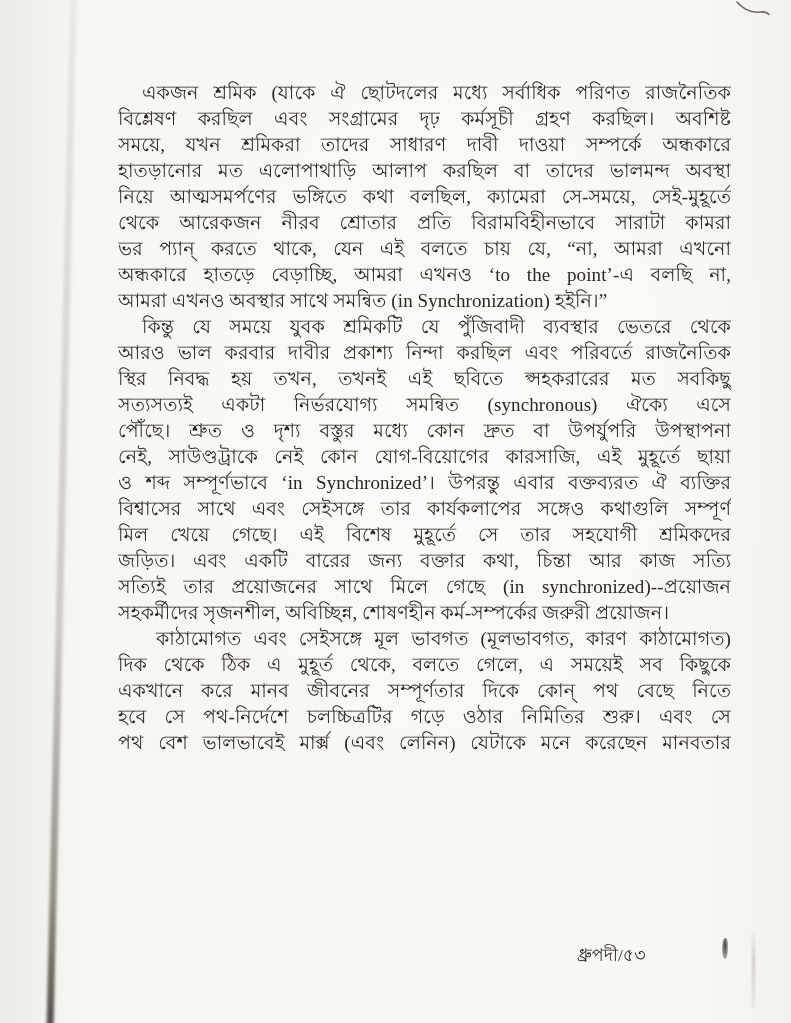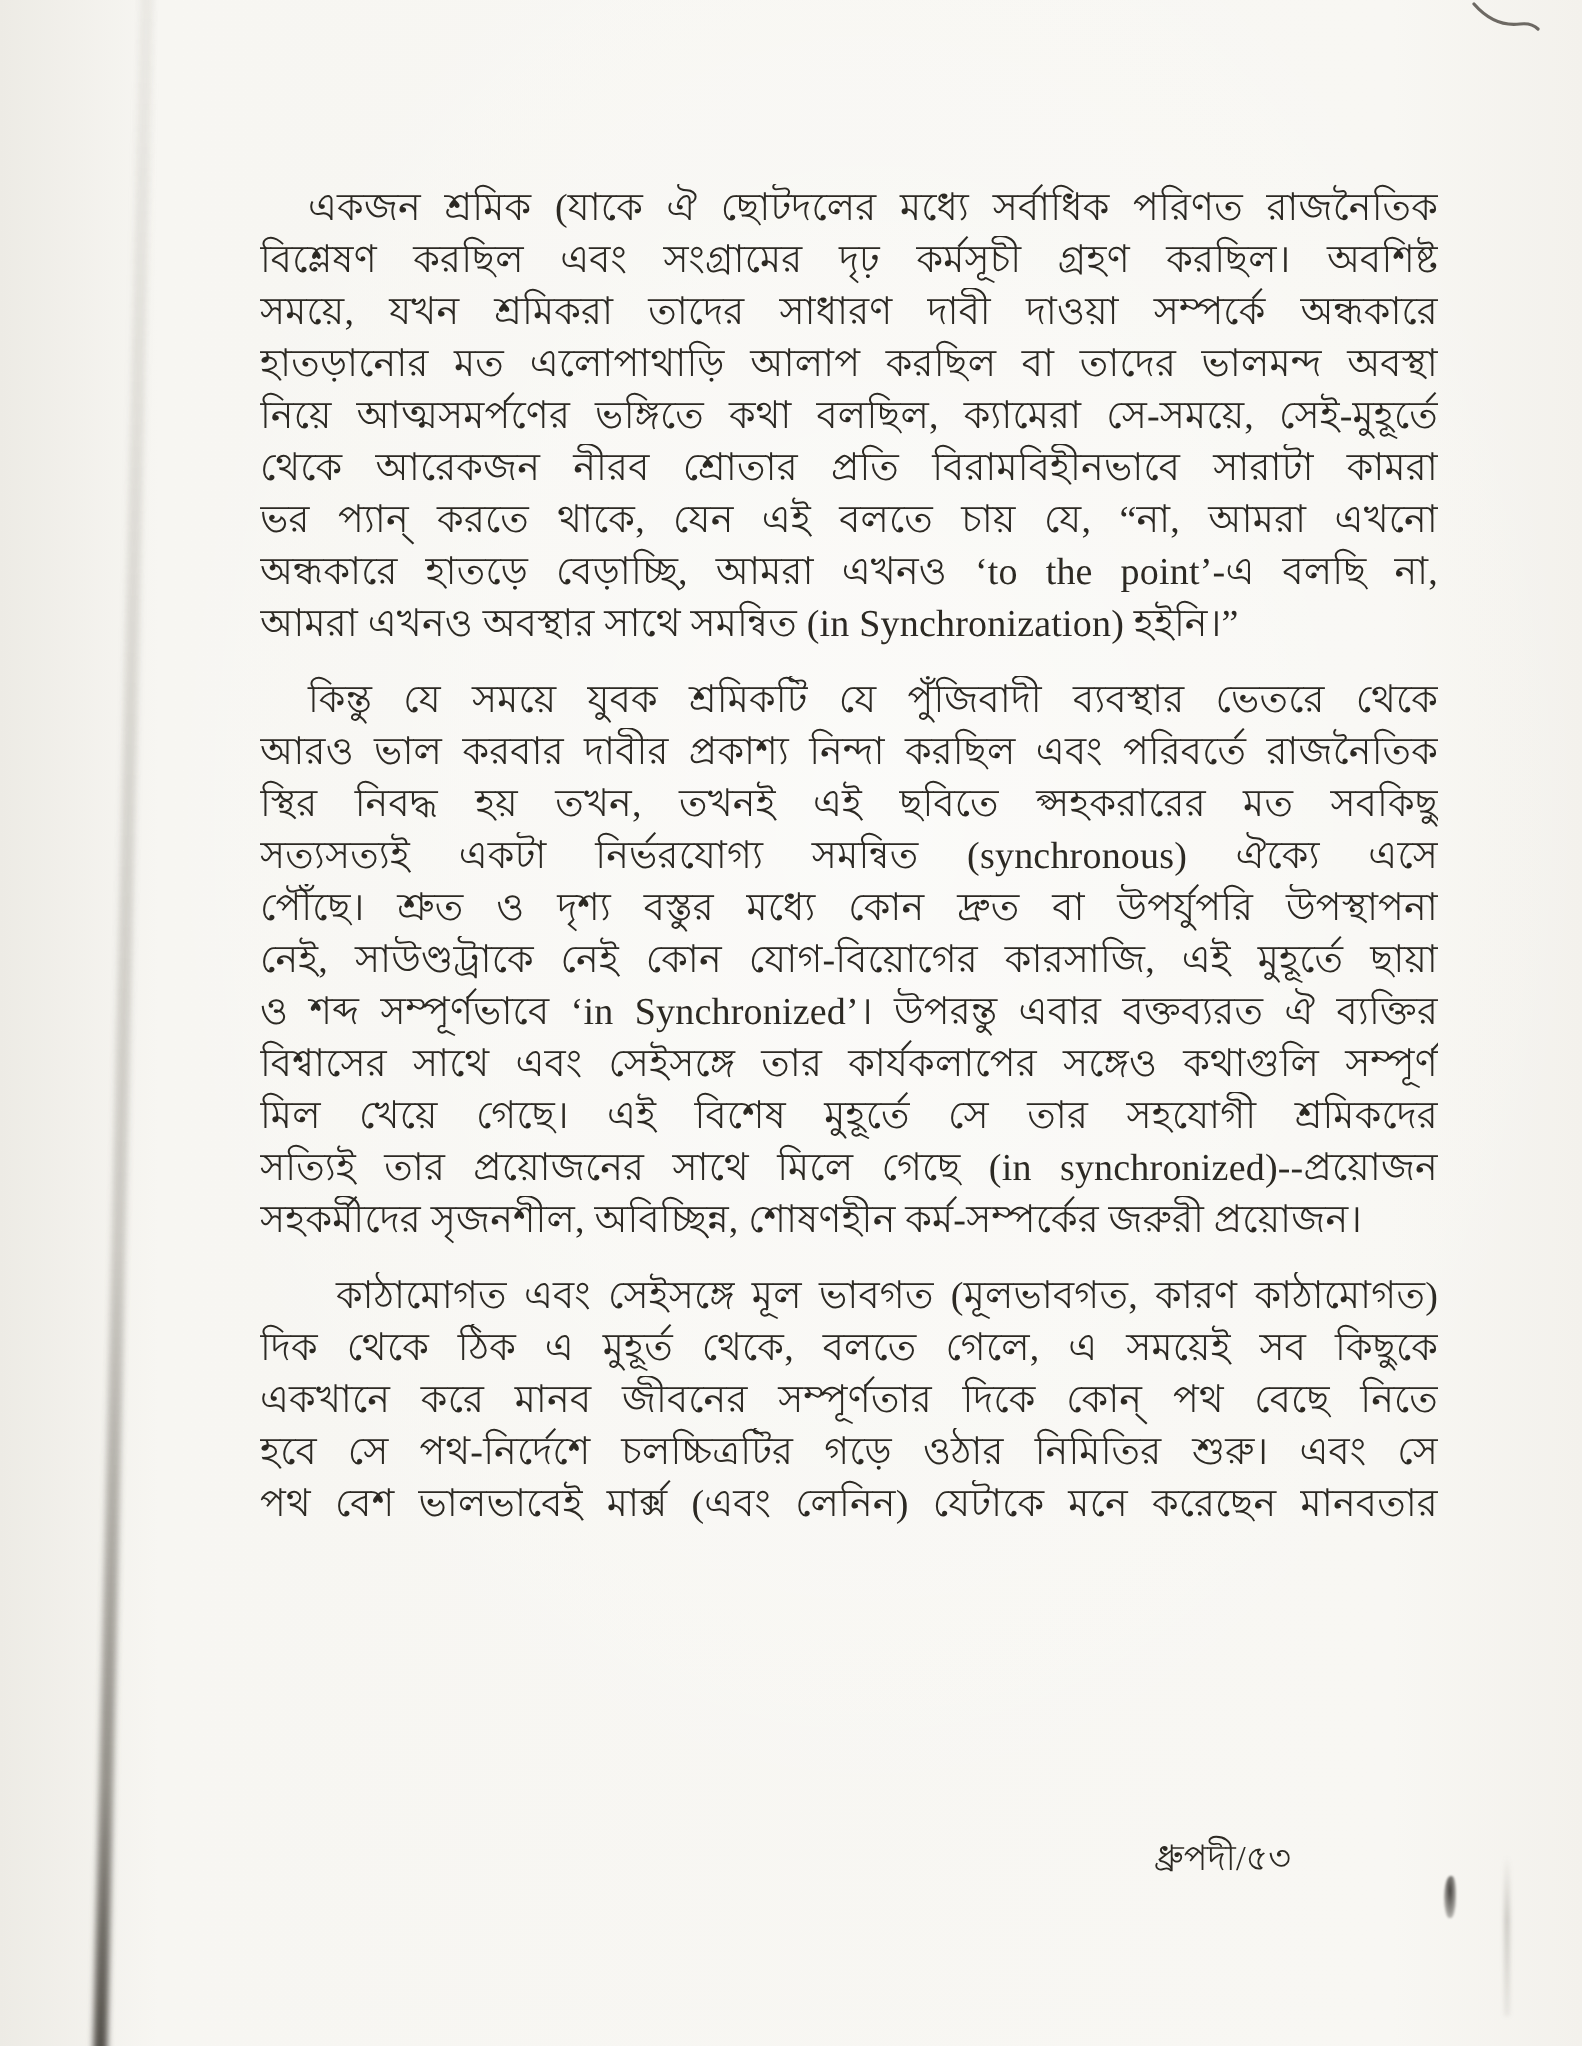--- a/index.html
+++ b/index.html
@@ -55,33 +55,33 @@
   .text-block {
     position: absolute;
     left: 118px; top: 80px;
     width: 613px;
     color: #2c2923;
     font-size: 19px;
     line-height: 26px;
     font-weight: 500;
     letter-spacing: 0.1px;
   }
-  .para { margin: 12px; }
+  .para { margin: 0; }
   .line {
     height: 26px;
     overflow: hidden;
     text-align: justify;
     text-align-last: justify;
   }
   .line.end { text-align-last: left; }
   .para .line:first-child { text-indent: 24px; }
   .para.indent-lg .line:first-child { text-indent: 38px; }
   .page-footer {
     position: absolute;
-    left: 577px; top: 916px;
+    left: 577px; top: 942px;
     width: 120px;
     color: #2c2923;
     font-size: 17.5px;
     font-weight: 500;
   }
 </style>
 </head>
 <body>
 
 <div class="scan-page">
@@ -112,20 +112,21 @@
     <div class="para">
       <div class="line">কিন্তু যে সময়ে যুবক শ্রমিকটি যে পুঁজিবাদী ব্যবস্থার ভেতরে থেকে</div>
       <div class="line">আরও ভাল করবার দাবীর প্রকাশ্য নিন্দা করছিল এবং পরিবর্তে রাজনৈতিক</div>
       <div class="line">স্থির নিবদ্ধ হয় তখন, তখনই এই ছবিতে প্সহকরারের মত সবকিছু</div>
       <div class="line">সত্যসত্যই একটা নির্ভরযোগ্য সমন্বিত (synchronous) ঐক্যে এসে</div>
       <div class="line">পৌঁছে।  শ্রুত ও দৃশ্য বস্তুর মধ্যে কোন দ্রুত বা উপর্যুপরি উপস্থাপনা</div>
       <div class="line">নেই, সাউণ্ডট্রাকে নেই কোন যোগ-বিয়োগের কারসাজি, এই মুহূর্তে ছায়া</div>
       <div class="line">ও শব্দ সম্পূর্ণভাবে ‘in Synchronized’।  উপরন্তু এবার বক্তব্যরত ঐ ব্যক্তির</div>
       <div class="line">বিশ্বাসের সাথে এবং সেইসঙ্গে তার কার্যকলাপের সঙ্গেও কথাগুলি সম্পূর্ণ</div>
       <div class="line">মিল খেয়ে গেছে।  এই বিশেষ মুহূর্তে সে তার সহযোগী শ্রমিকদের</div>
+      <div class="line">জড়িত।  এবং একটি বারের জন্য বক্তার কথা, চিন্তা আর কাজ সত্যি</div>
       <div class="line">সত্যিই তার প্রয়োজনের সাথে মিলে গেছে (in synchronized)--প্রয়োজন</div>
       <div class="line end">সহকর্মীদের সৃজনশীল, অবিচ্ছিন্ন,  শোষণহীন কর্ম-সম্পর্কের জরুরী প্রয়োজন।</div>
     </div>
 
     <div class="para indent-lg">
       <div class="line">কাঠামোগত এবং সেইসঙ্গে মূল ভাবগত (মূলভাবগত, কারণ কাঠামোগত)</div>
       <div class="line">দিক থেকে ঠিক এ মুহূর্ত থেকে, বলতে গেলে, এ সময়েই সব কিছুকে</div>
       <div class="line">একখানে করে মানব জীবনের সম্পূর্ণতার দিকে কোন্ পথ বেছে নিতে</div>
       <div class="line">হবে সে পথ-নির্দেশে চলচ্চিত্রটির গড়ে ওঠার নিমিতির শুরু।  এবং সে</div>
       <div class="line">পথ বেশ ভালভাবেই মার্ক্স (এবং লেনিন) যেটাকে মনে করেছেন মানবতার</div>

